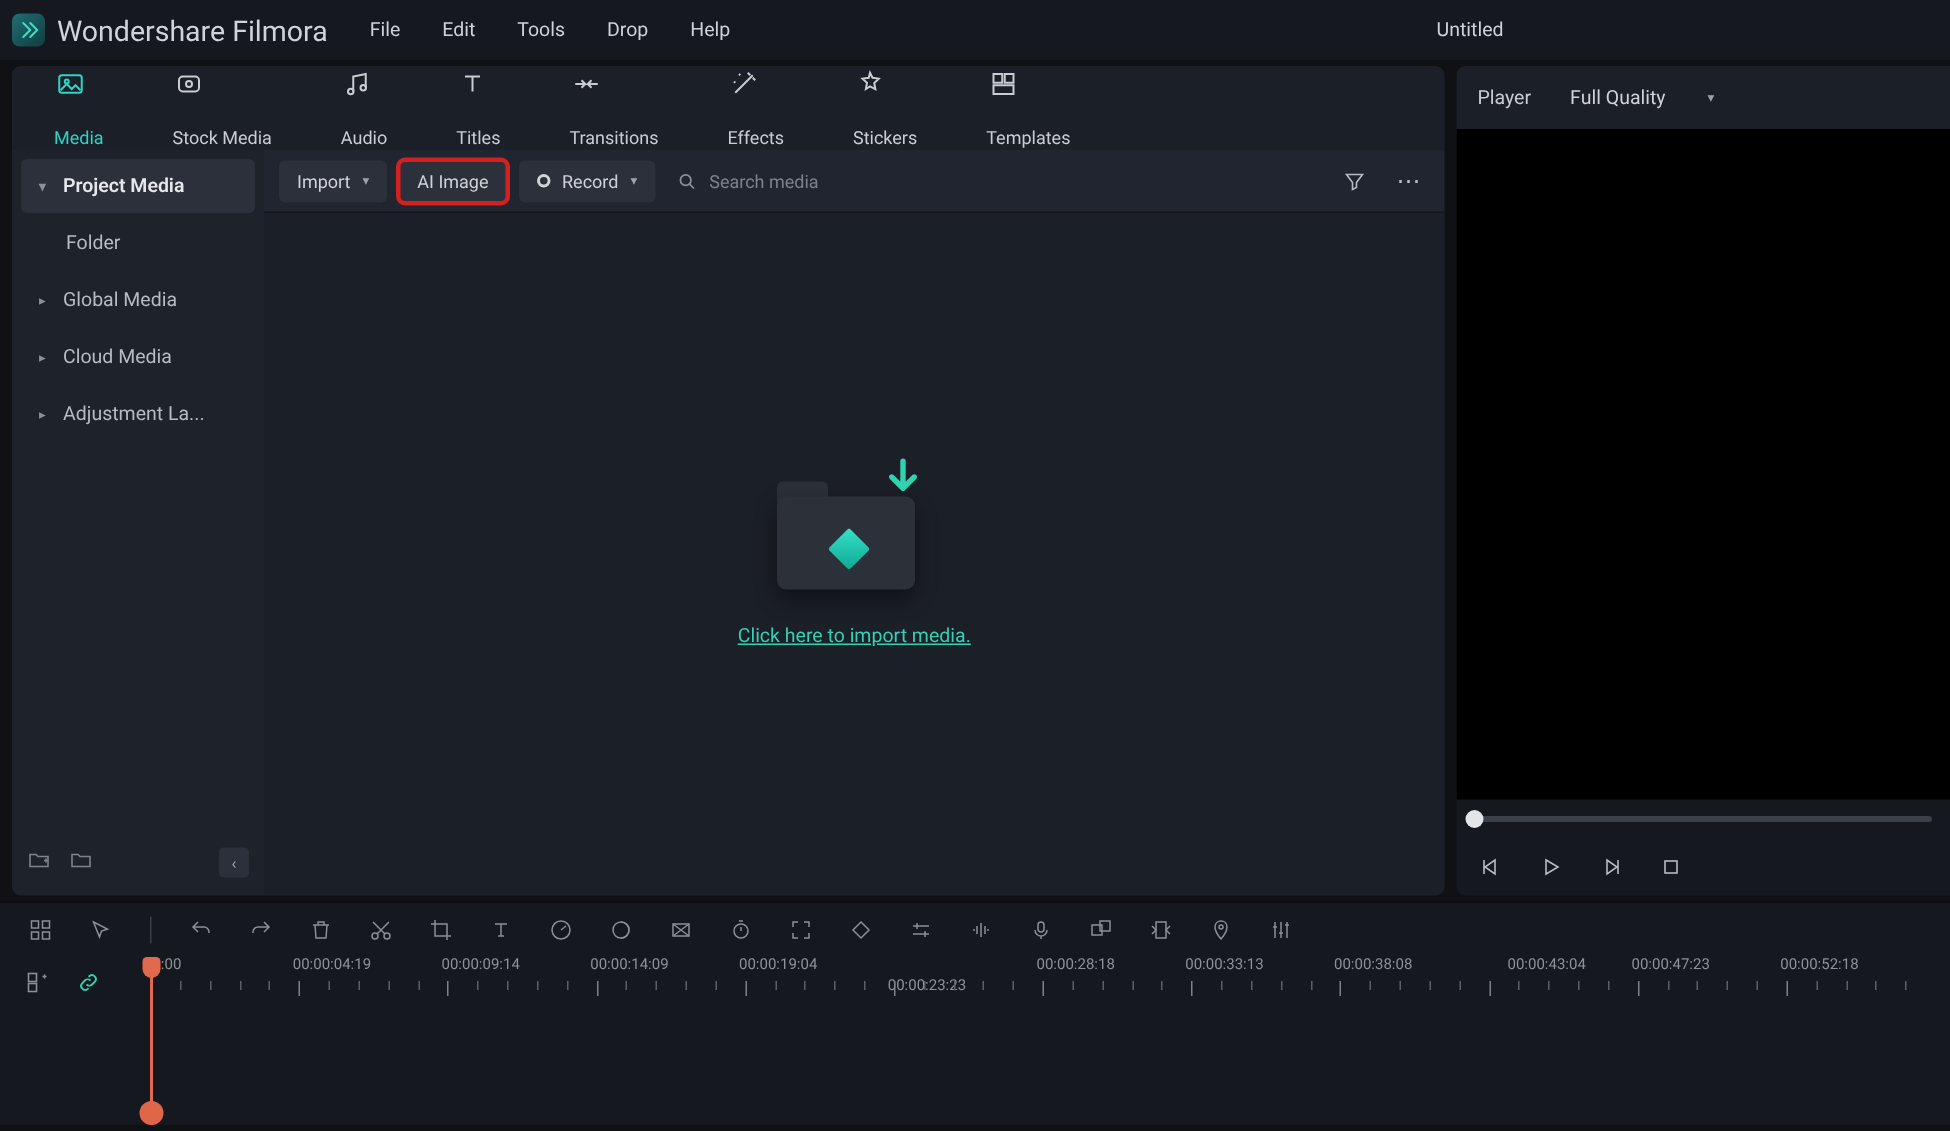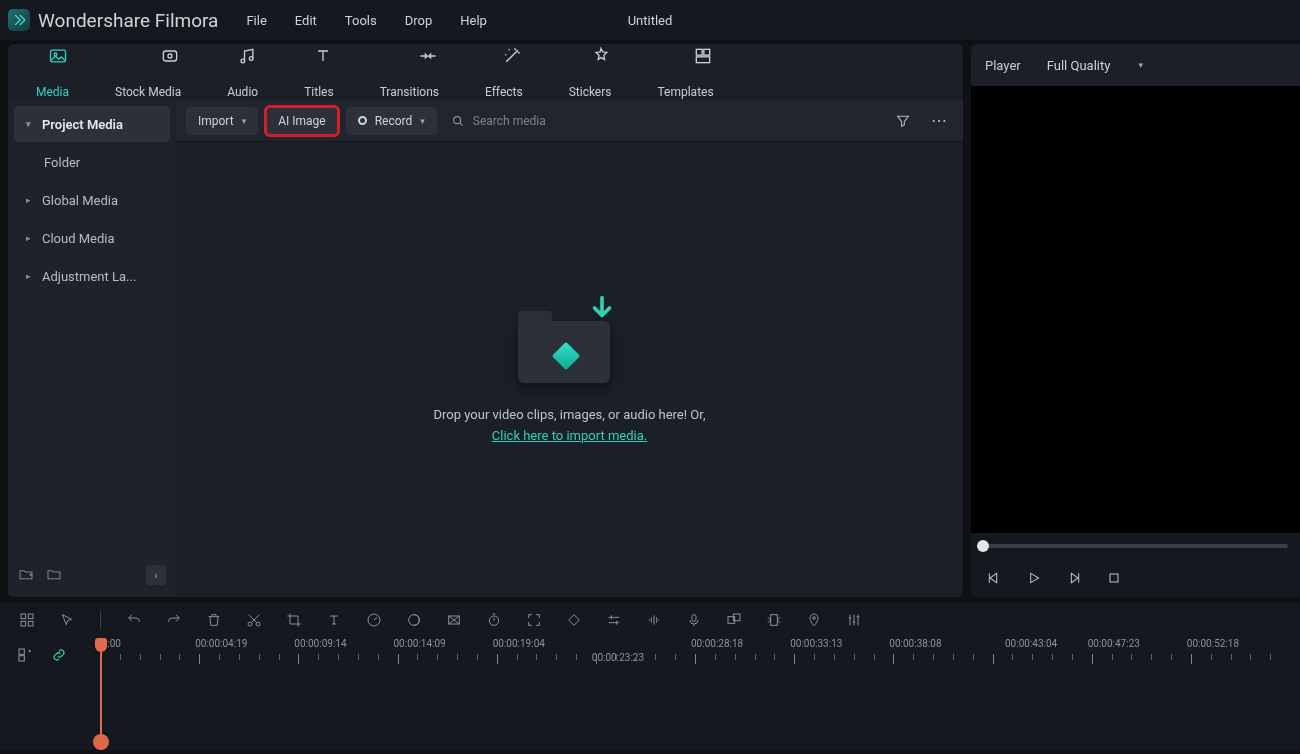--- a/index.html
+++ b/index.html
@@ -4,27 +4,27 @@
 <style>
 *{box-sizing:border-box;margin:0;padding:0;font-family:-apple-system,BlinkMacSystemFont,"Segoe UI",Roboto,Arial,sans-serif;user-select:none}
 html,body{width:1300px;height:754px;background:#0f1115;color:#c9cdd3;overflow:hidden;font-size:13px}
 
 .titlebar{height:40px;display:flex;align-items:center;padding:0 8px;background:#15181e}
 .app-logo{width:22px;height:22px;border-radius:5px;background:linear-gradient(135deg,#1f6f72 0%,#123c3f 100%);display:flex;align-items:center;justify-content:center;margin-right:8px}
 .app-logo svg{width:14px;height:14px}
 .app-name{color:#d0d3d8;font-size:19px;margin-right:28px}
 .menubar{display:flex;gap:28px}
 .menu-item{color:#cfd2d7;font-size:13px;cursor:pointer}
-.titlebar .doc-title{position:absolute;left:50%;transform:translateX(-50%);color:#cfd2d7;}
+.titlebar .doc-title{position:absolute;left:50%;transform:translateX(-50%);color:#cfd2d7;margin-left:330px}
 
 .body-row{display:flex;height:561px;gap:8px;padding:4px 0 4px 8px}
 .left-panel{width:955px;display:flex;flex-direction:column;border-radius:6px;overflow:hidden;background:#1b1f27}
 
 .module-tabs{height:56px;display:flex;align-items:center;gap:0;padding:0 18px;background:#1b1f27;border-bottom:0}
-.module-tab{display:flex;flex-direction:column;align-items:flex-end;justify-content:center;gap:18px;padding:6px 10px;margin-right:26px;cursor:pointer}
+.module-tab{display:flex;flex-direction:column;align-items:flex-start;justify-content:center;gap:18px;padding:6px 10px;margin-right:26px;cursor:pointer}
 .module-tab .ico{width:22px;height:22px;display:flex;align-items:center;justify-content:center;color:#c9cdd3}
 .module-tab.active{color:#2fd3c6}
 .module-tab.active .ico{color:#2fd3c6}
 .module-tab span{font-size:12px}
 .module-tab svg{width:20px;height:20px;stroke:currentColor;fill:none;stroke-width:1.6}
 
 .module-body{display:flex;flex:1}
 .sidebar{width:168px;background:#1e222b;display:flex;flex-direction:column;padding:6px;gap:2px}
 .sb-item{height:36px;display:flex;align-items:center;padding:0 12px;border-radius:4px;cursor:pointer;color:#b7bbc2;font-size:13px;gap:8px}
 .sb-item .caret{width:8px;color:#8b8f97;font-size:9px}
@@ -250,21 +250,20 @@
         <div class="drop-area">
           <div class="folder-graphic">
             <div class="tab"></div>
             <div class="fold"></div>
             <div class="diamond"></div>
             <svg class="arrow" width="36" height="36" viewBox="0 0 24 24">
                 <path d="M12 3v12m0 0l-5-5m5 5l5-5" stroke="#2fd3b0" stroke-width="2.4" fill="none" stroke-linecap="round" stroke-linejoin="round"></path>
               </svg>
           </div>
           <div class="drop-text">
-            <div>Drop your video clips, images, or audio here! Or,</div>
             <a>Click here to import media.</a>
           </div>
         </div>
       </div>
     </div>
   </div>
 
   <div class="player">
     <div class="player-head">
       <div>Player</div>

